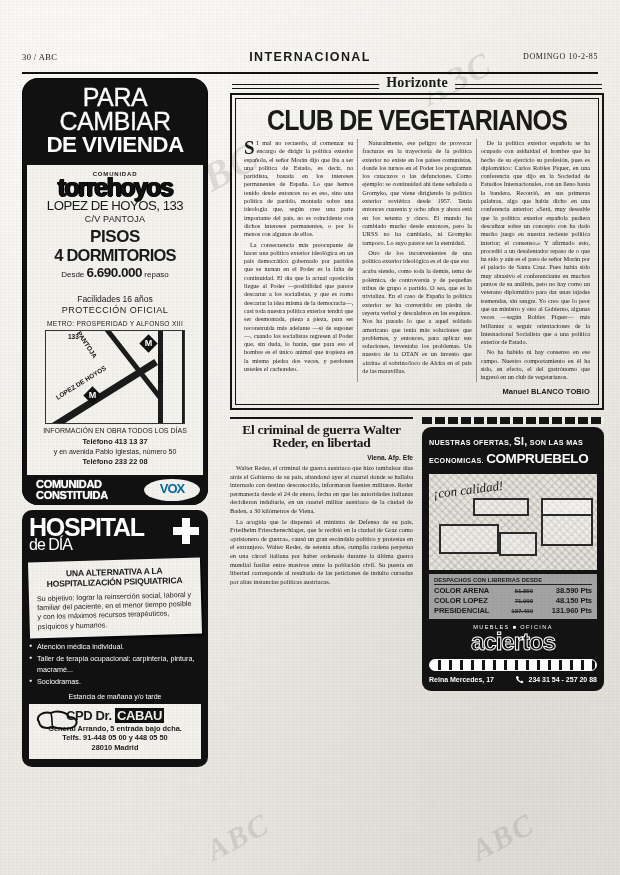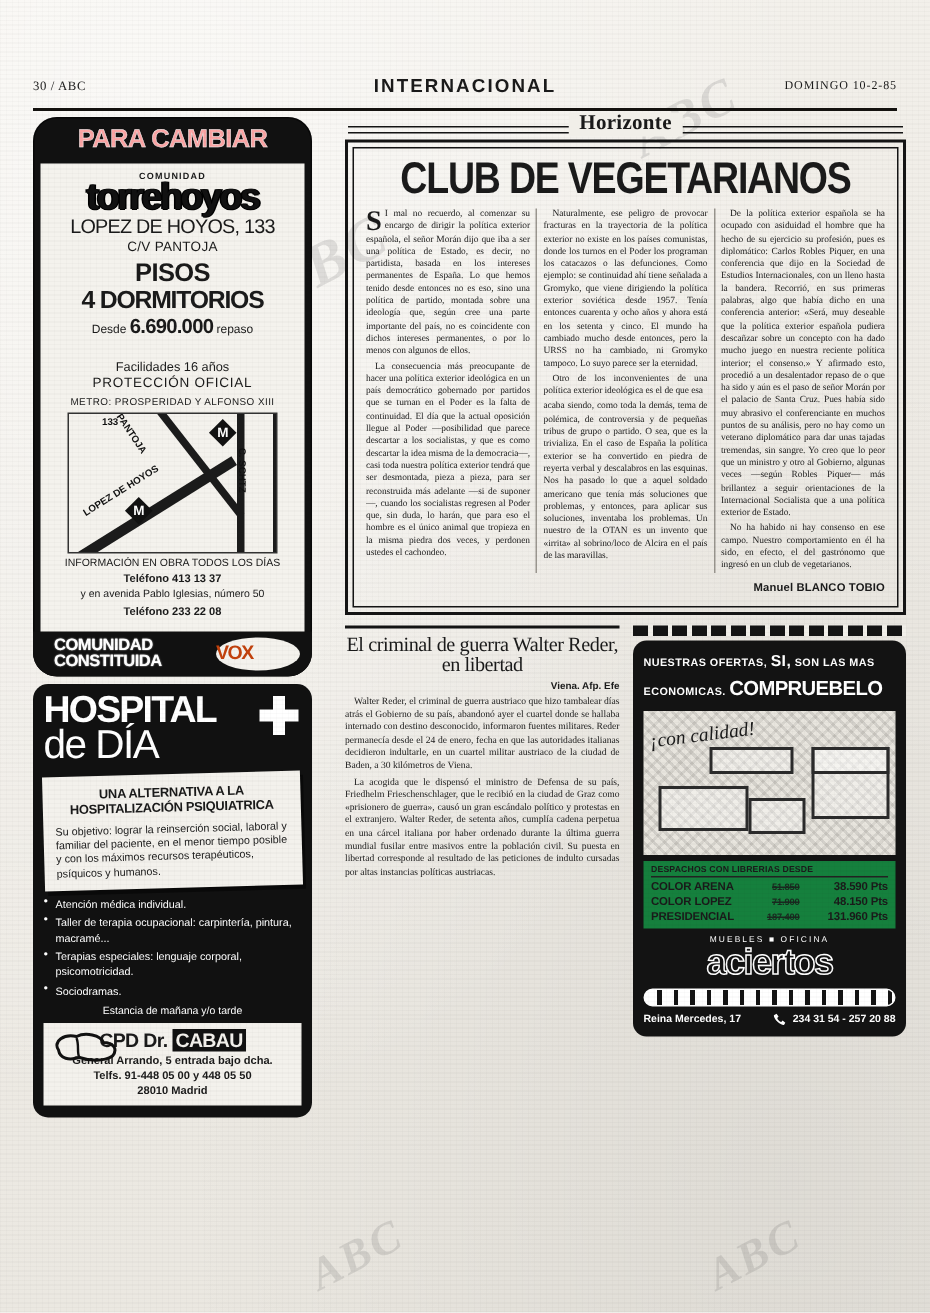--- a/index.html
+++ b/index.html
@@ -43,22 +43,22 @@
   #rule-top{position:absolute;left:22px;top:72px;width:576px;height:2px;background:#14120f;}
 
   
   .adcol{position:absolute;left:22px;top:78px;width:186px;}
   .content{position:absolute;left:230px;top:78px;width:374px;}
 
   
   .ad1{position:relative;background:#111;border-radius:16px;padding:0;overflow:hidden;
        box-shadow:0 0 0 1px rgba(0,0,0,.5) inset;}
   .ad1 .top{padding:7px 8px 8px;text-align:center;}
-  .ad1 .t1{color:#fca5a5;font-family:"Liberation Sans",sans-serif;font-weight:bold;
-           font-size:17px;letter-spacing:-.4px;line-height:.96;
+  .ad1 .t1{color:#ffffff;font-family:"Liberation Sans",sans-serif;font-weight:normal;
+           font-size:25px;letter-spacing:-.4px;line-height:.96;
            -webkit-text-stroke:.3px #fff;}
   .ad1 .t2{color:#fff;font-family:"Liberation Sans",sans-serif;font-weight:bold;
            font-size:22.5px;letter-spacing:-.6px;line-height:1;margin-top:1px;}
   .ad1 .paper{background:#f4f2ed;margin:0 5px 0;padding:6px 4px 4px;text-align:center;}
   .ad1 .com{font-family:"Liberation Sans",sans-serif;font-size:6px;font-weight:bold;
             letter-spacing:.8px;}
   .ad1 .brand{font-family:"Liberation Sans",sans-serif;font-weight:bold;font-size:25px;
               letter-spacing:-1.6px;line-height:.9;margin:-1px 0 1px;
               text-shadow:1px 0 0 #000,-1px 0 0 #000,0 1px 0 #000;color:#111;}
   .ad1 .addr{font-family:"Liberation Sans",sans-serif;font-size:13.2px;letter-spacing:-.5px;
@@ -83,29 +83,29 @@
              text-align:center;line-height:13px;transform:rotate(45deg);}
   .map .mbox span{display:block;transform:rotate(-45deg);}
   .ad1 .info{font-family:"Liberation Sans",sans-serif;font-size:7px;line-height:1.45;
              margin:2px 4px 5px;}
   .ad1 .info b{font-size:7.4px;}
   .ad1 .bottom{position:relative;height:30px;background:#111;margin-top:-2px;}
   .ad1 .cc{position:absolute;left:14px;top:4px;color:#fff;font-family:"Liberation Sans",sans-serif;
            font-weight:bold;font-size:11px;line-height:1.02;letter-spacing:-.3px;
            text-shadow:0 0 1px #fff;}
   .ad1 .logo-oval{position:absolute;right:8px;top:4px;width:56px;height:22px;background:#f4f2ed;
-                  border-radius:50%;line-height:20px;
+                  border-radius:50%;text-align:center;line-height:20px;
                   font-family:"Liberation Sans",sans-serif;font-weight:bold;font-size:13px;
-                  letter-spacing:-1px;color:#c2410c;}
+                  letter-spacing:-1px;color:#0369a1;}
 
   
   .ad2{position:relative;margin-top:5px;background:#111;border-radius:10px;padding:6px 7px 8px;overflow:hidden;}
   .ad2 .h1{color:#fff;font-family:"Liberation Sans",sans-serif;font-weight:bold;font-size:25px;
            line-height:.88;letter-spacing:-1.2px;}
-  .ad2 .h2{color:#fff;font-family:"Liberation Sans",sans-serif;font-size:27px;line-height:.92;
+  .ad2 .h2{color:#fff;font-family:"Liberation Sans",sans-serif;font-size:16px;line-height:.92;
            letter-spacing:-1px;}
   .ad2 .cross{position:absolute;right:9px;top:8px;width:26px;height:26px;}
   .ad2 .cross i{position:absolute;background:#fff;}
   .card{position:relative;margin:7px 0 0;background:#f3f1ec;padding:7px 8px 7px;
         transform:rotate(-1.6deg);box-shadow:2px 3px 0 rgba(0,0,0,.45);}
   .card .ct{font-family:"Liberation Sans",sans-serif;font-weight:bold;font-size:8.6px;
             line-height:1.2;text-align:center;letter-spacing:-.2px;}
   .card .cb{font-family:"Liberation Sans",sans-serif;font-size:7.2px;line-height:1.3;margin-top:4px;}
   .ad2 .bul{margin-top:6px;color:#fff;font-family:"Liberation Sans",sans-serif;font-size:7.2px;
             line-height:1.45;}
@@ -139,21 +139,21 @@
   .cols3 p.ind{text-indent:6px;}
   .dropcap:first-letter{float:left;font-size:19px;line-height:.82;font-weight:bold;
                         padding:1px 2px 0 0;font-family:"Liberation Serif",serif;}
   .sig{text-align:right;font-family:"Liberation Sans",sans-serif;font-weight:bold;
        font-size:7.5px;margin-top:5px;letter-spacing:.1px;}
 
   
   .lower{position:relative;margin-top:7px;display:flex;gap:9px;}
   .reder{width:183px;}
   .reder .rule{height:2px;background:#141414;margin-bottom:4px;}
-  .reder h2{margin:0;text-align:center;font-family:"Liberation Serif",serif;font-weight:normal;
+  .reder h2{margin:0;text-align:center;font-family:"Liberation Serif",serif;font-weight:bold;
             font-size:13.5px;line-height:1.02;letter-spacing:-.3px;}
   .reder .by{text-align:right;font-family:"Liberation Sans",sans-serif;font-weight:bold;
              font-size:6.6px;margin:4px 0 3px;}
   .reder p{margin:0 0 2px;font-size:6.4px;line-height:1.34;text-align:justify;
            font-family:"Liberation Serif",serif;}
   .reder p.ind{text-indent:6px;}
 
   .ad3{width:182px;position:relative;}
   .ad3 .strip{height:7px;background:repeating-linear-gradient(90deg,#141414 0 10px,#f1efe9 10px 13px);
               margin-bottom:3px;}
@@ -162,21 +162,21 @@
            letter-spacing:.3px;line-height:1.5;}
   .ad3 .o1 b{font-size:10.5px;}
   .ad3 .o1 .big{font-size:13.5px;letter-spacing:-.4px;}
   .ad3 .photo{position:relative;height:96px;margin:4px 0 4px;background:#e8e5de;overflow:hidden;
               background-image:
                 repeating-linear-gradient(45deg, rgba(0,0,0,.09) 0 2px, rgba(0,0,0,0) 2px 5px),
                 repeating-linear-gradient(-45deg, rgba(0,0,0,.07) 0 2px, rgba(0,0,0,0) 2px 6px);}
   .ad3 .photo .cal{position:absolute;left:4px;top:8px;font-family:"Liberation Serif",serif;
                    font-style:italic;font-size:13px;color:#1a1a1a;transform:rotate(-7deg);}
   .ad3 .photo .furn{position:absolute;border:2px solid #2b2b2b;background:rgba(255,255,255,.35);}
-  .ad3 .pricebox{background:#15803d;padding:3px 5px 4px;}
+  .ad3 .pricebox{background:#a3a3a3;padding:3px 5px 4px;}
   .ad3 .pb-h{font-family:"Liberation Sans",sans-serif;font-weight:bold;font-size:5.8px;
              letter-spacing:.1px;border-bottom:1px solid #222;padding-bottom:1px;}
   .ad3 .pb-r{display:flex;align-items:baseline;font-family:"Liberation Sans",sans-serif;
              font-weight:bold;font-size:7.6px;letter-spacing:-.1px;margin-top:1px;}
   .ad3 .pb-r .n{flex:1;}
   .ad3 .pb-r .old{font-size:6.2px;text-decoration:line-through;margin-right:5px;opacity:.85;}
   .ad3 .pb-r .new{width:54px;text-align:right;}
   .ad3 .mb{text-align:center;color:#fff;font-family:"Liberation Sans",sans-serif;
            font-size:5.6px;letter-spacing:1.4px;margin-top:5px;}
   .ad3 .logo{text-align:center;color:#fff;font-family:"Liberation Sans",sans-serif;font-weight:bold;
@@ -204,20 +204,21 @@
     <div class="section">INTERNACIONAL</div>
     <div class="date">DOMINGO 10-2-85</div>
   </div>
   <div id="rule-top"></div>
 
   <div class="adcol">
 
     <div class="ad1">
       <div class="top">
         <div class="t1">PARA CAMBIAR</div>
+        <div class="t2">DE VIVIENDA</div>
       </div>
       <div class="paper">
         <div class="com">COMUNIDAD</div>
         <div class="brand">torrehoyos</div>
         <div class="addr">LOPEZ DE HOYOS, 133</div>
         <div class="addr2">C/V PANTOJA</div>
         <div class="pisos">PISOS</div>
         <div class="dorm">4 DORMITORIOS</div>
         <div class="price">
           <span>Desde</span>
@@ -273,21 +274,20 @@
 
       <div class="card">
         <div class="ct">UNA ALTERNATIVA A LA</div>
         <div class="ct">HOSPITALIZACIÓN PSIQUIATRICA</div>
         <div class="cb">Su objetivo: lograr la reinserción social, laboral y familiar del paciente, en el menor tiempo posible y con los máximos recursos terapéuticos, psíquicos y humanos.</div>
       </div>
 
       <div class="bul">
         <div>Atención médica individual.</div>
         <div>Taller de terapia ocupacional: carpintería, pintura, macramé...</div>
-        <div>Terapias especiales: lenguaje corporal, psicomotricidad.</div>
         <div>Sociodramas.</div>
       </div>
       <div class="est">Estancia de mañana y/o tarde</div>
 
       <div class="footbox">
         <svg class="blob" viewBox="0 0 46 20">
           <path d="M4,12 C0,6 8,1 16,3 C22,0 32,2 34,7 C40,7 44,11 40,16 C34,20 24,19 18,17 C11,19 5,18 4,12 Z" fill="none" stroke="#111" stroke-width="2"></path>
           <path d="M16,4 C18,9 16,14 18,17" fill="none" stroke="#111" stroke-width="1.6"></path>
         </svg>
         <div class="cpd">CPD Dr. <em>CABAU</em></div>

